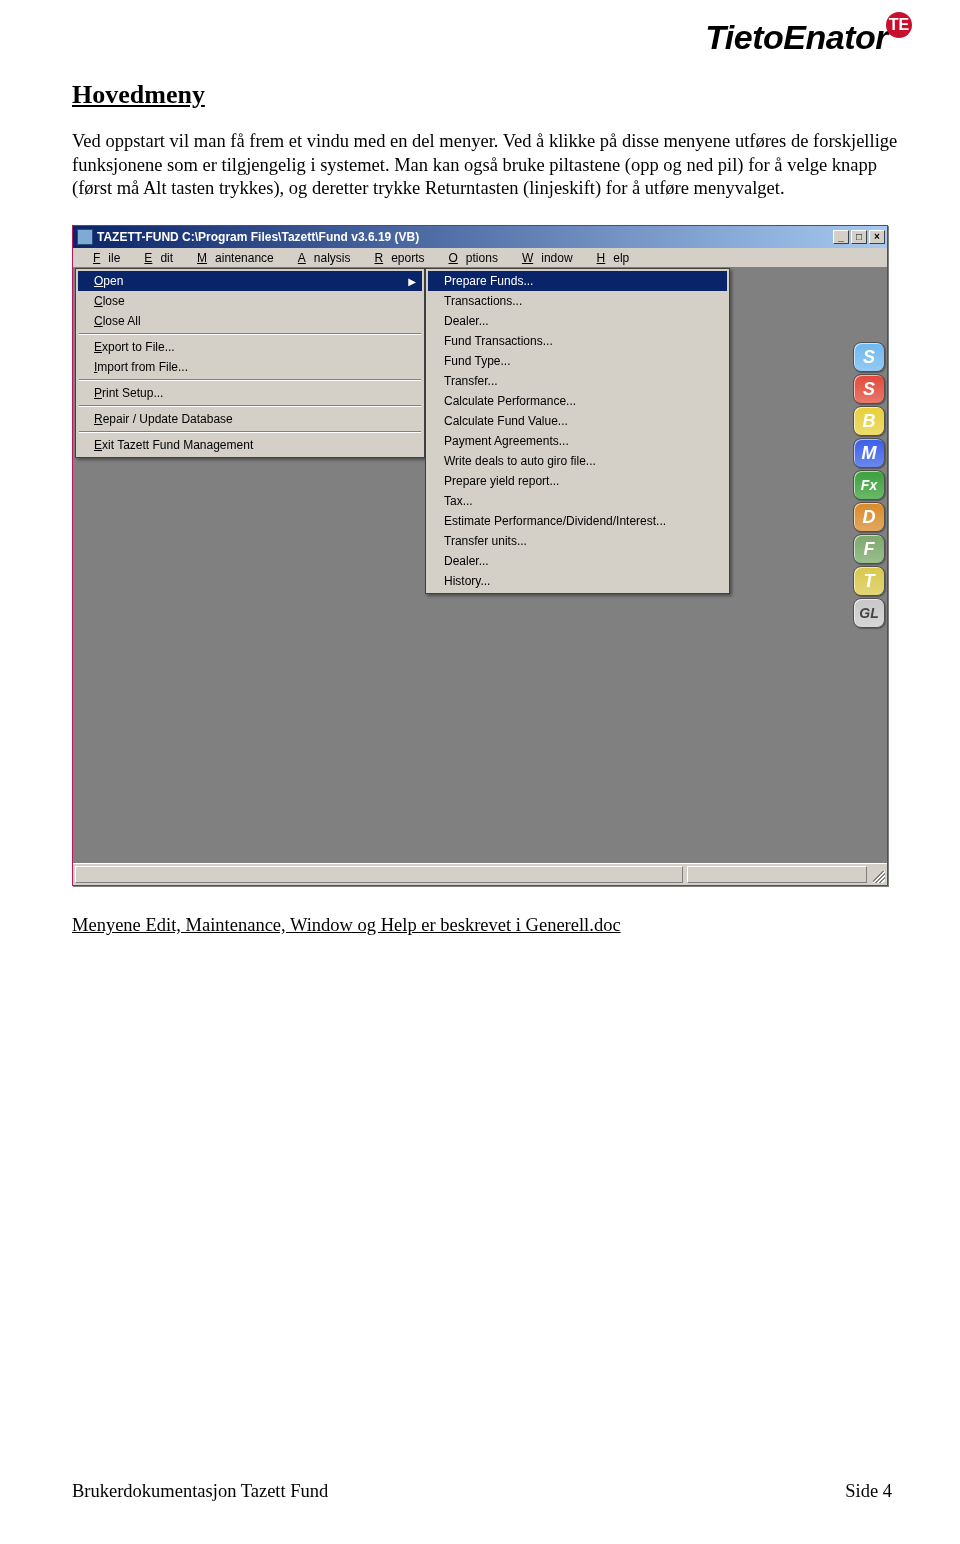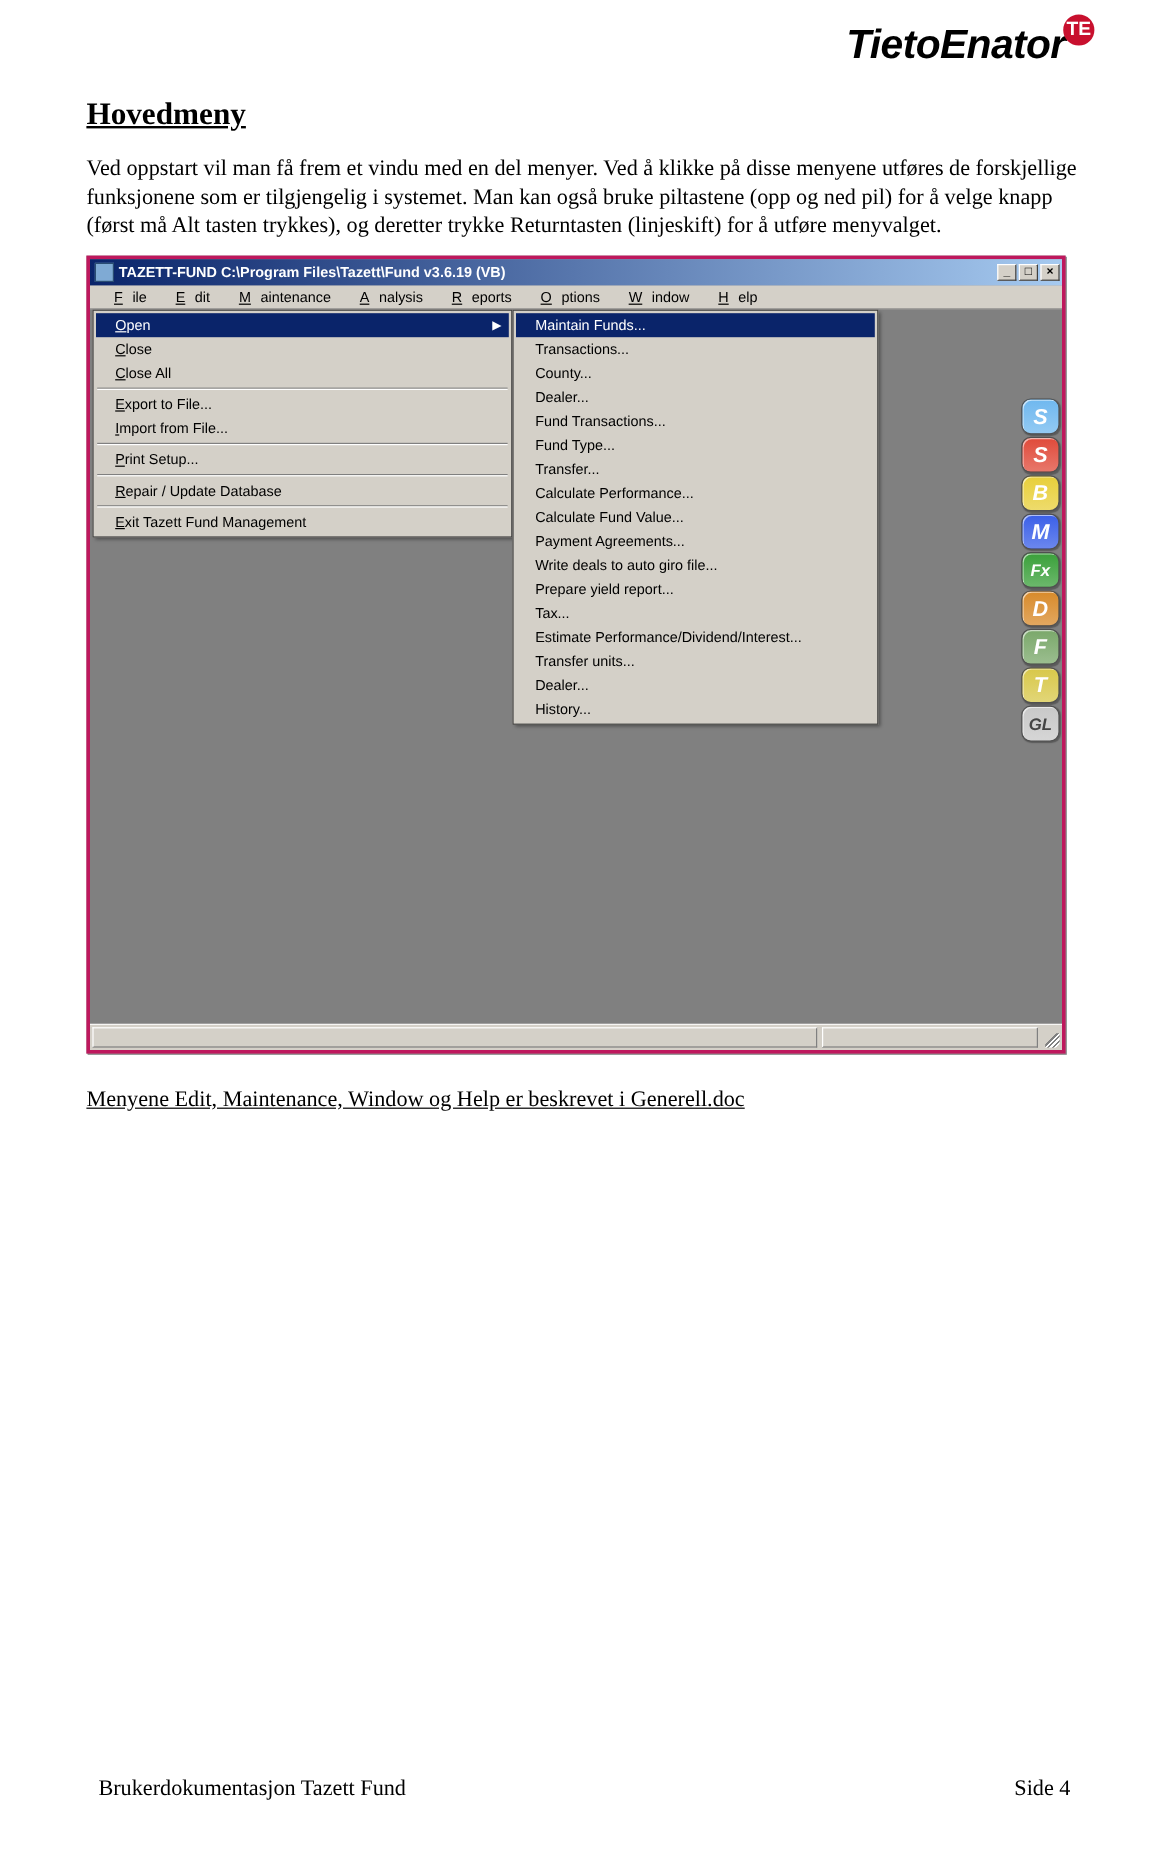--- a/index.html
+++ b/index.html
@@ -49,26 +49,26 @@
     margin-bottom: 20px;
   }
   p.body {
     font-size: 18.5px;
     line-height: 1.28;
     margin-bottom: 6px;
   }
 
   
   .win {
-    margin-top: 12px;
+    margin-top: 24px;
     width: 816px;
     font-family: Tahoma, Arial, sans-serif;
     font-size: 12px;
-    border: 3px solid #be185d;
-    background: #a3a3a3;
+    border: 1px solid #be185d;
+    background: #3b82f6;
     box-shadow: 1px 1px 0 #808080;
     position: relative;
   }
   .titlebar {
     height: 22px;
     background: linear-gradient(to right, #0a246a, #a6caf0);
     color: #fff;
     display:flex;align-items:center;
     padding: 0 2px 0 4px;
   }
@@ -154,21 +154,21 @@
     width:12px;height:12px;
     background:
       linear-gradient(135deg,transparent 40%,#808080 40%,#808080 48%,#fff 48%,#fff 56%,transparent 56%),
       linear-gradient(135deg,transparent 56%,#808080 56%,#808080 64%,#fff 64%,#fff 72%,transparent 72%),
       linear-gradient(135deg,transparent 72%,#808080 72%,#808080 80%,#fff 80%,#fff 88%,transparent 88%);
   }
 
   .after-text { margin-top: 28px; font-size: 18.5px; text-decoration: underline; }
 
   .footer {
-    position:absolute;bottom:42px;left:82px;right:68px;
+    position:absolute;bottom:42px;left:72px;right:68px;
     display:flex;justify-content:space-between;
     font-size:18.5px;font-family:"Times New Roman",serif;
   }
 </style>
 </head>
 <body>
 
 <div class="page">
   <div class="logo-wrap">
     <span class="logo-text">TietoEnator</span>
@@ -207,23 +207,22 @@
           <div class="menuitem"><u>E</u>xport to File...</div>
           <div class="menuitem"><u>I</u>mport from File...</div>
           <div class="menusep"></div>
           <div class="menuitem"><u>P</u>rint Setup...</div>
           <div class="menusep"></div>
           <div class="menuitem"><u>R</u>epair / Update Database</div>
           <div class="menusep"></div>
           <div class="menuitem"><u>E</u>xit Tazett Fund Management</div>
         </div>
       <div class="submenu" id="submenu">
-          <div class="menuitem hi">Maintain Funds...</div>
+          <div class="menuitem hi">Prepare Funds...</div>
           <div class="menuitem">Transactions...</div>
-          <div class="menuitem">County...</div>
           <div class="menuitem">Dealer...</div>
           <div class="menuitem">Fund Transactions...</div>
           <div class="menuitem">Fund Type...</div>
           <div class="menuitem">Transfer...</div>
           <div class="menuitem">Calculate Performance...</div>
           <div class="menuitem">Calculate Fund Value...</div>
           <div class="menuitem">Payment Agreements...</div>
           <div class="menuitem">Write deals to auto giro file...</div>
           <div class="menuitem">Prepare yield report...</div>
           <div class="menuitem">Tax...</div>

